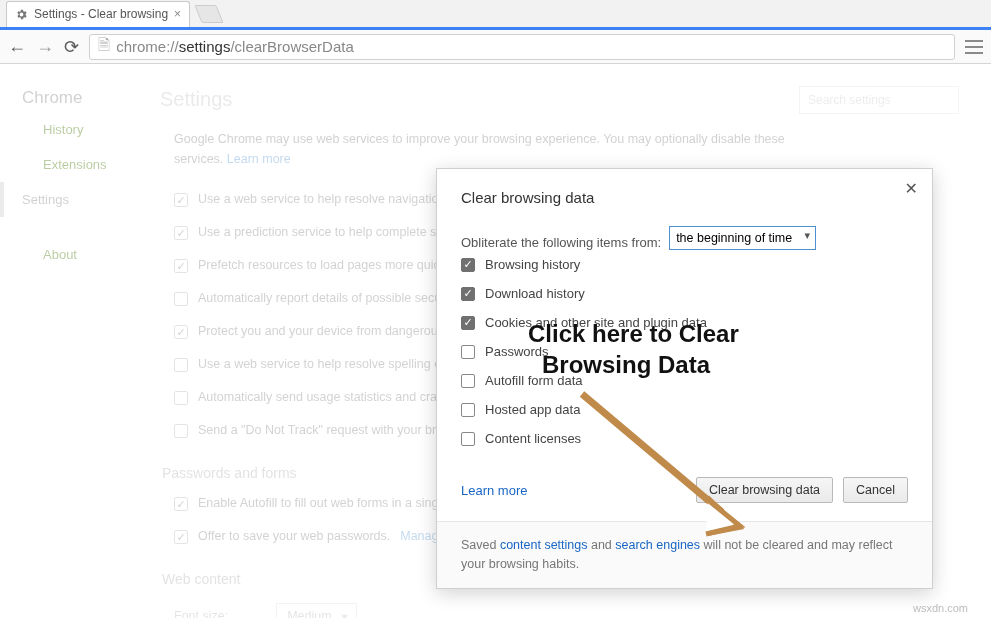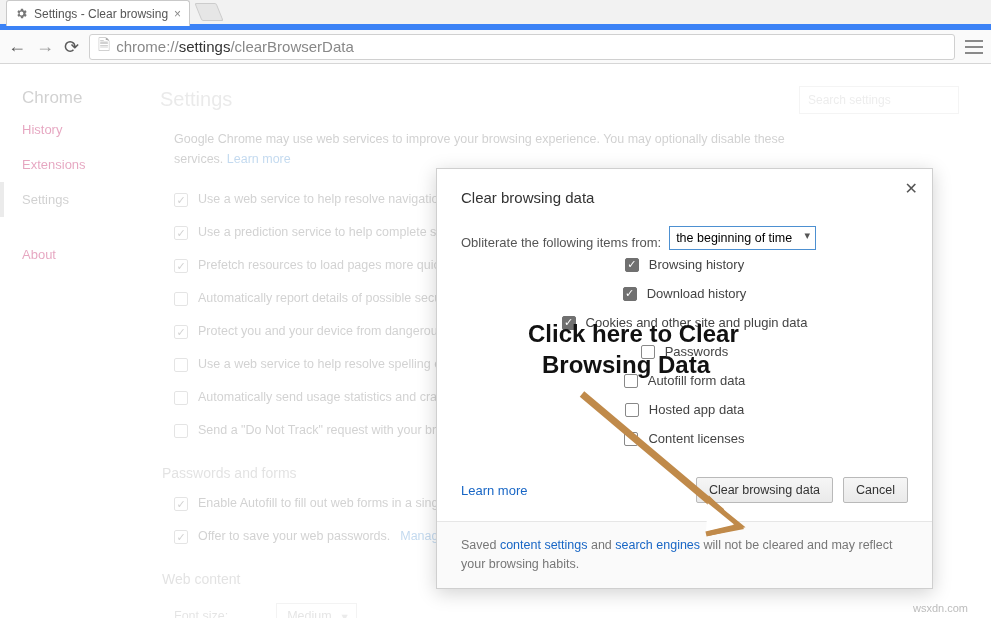--- a/index.html
+++ b/index.html
@@ -1,39 +1,39 @@
 <!DOCTYPE html>
 <html><head>
 <meta charset="utf-8">
 <style>
   * { box-sizing: border-box; margin: 0; padding: 0; }
   body { font-family: "Segoe UI", Arial, sans-serif; font-size: 13px; color: #333; background: #fff; width: 991px; height: 618px; overflow: hidden; position: relative; }
 
   
-  .tab-strip { height: 30px; background: #f2f2f2; border-bottom: 6px solid #3b82f6; display: flex; align-items: flex-start; padding-left: 6px; position: relative; }
+  .tab-strip { height: 30px; background: #f2f2f2; border-bottom: 3px solid #3b82f6; display: flex; align-items: center; padding-left: 6px; position: relative; }
   .tab { background: #fff; border: 1px solid #c9c9c9; border-bottom: none; border-radius: 3px 3px 0 0; height: 26px; display: flex; align-items: center; padding: 0 8px; font-size: 12px; color: #555; gap: 6px; max-width: 190px; }
   .tab svg.gear { width: 13px; height: 13px; }
   .tab-title { white-space: nowrap; overflow: hidden; text-overflow: ellipsis; flex: 1; }
   .tab .x { font-size: 12px; color: #888; cursor: pointer; }
   .newtab { width: 22px; height: 18px; background: #e6e6e6; border: 1px solid #ccc; margin-left: 8px; transform: skewX(22deg); border-radius: 2px; align-self: center; }
 
   .toolbar { height: 34px; border-bottom: 1px solid #d6d6d6; display: flex; align-items: center; padding: 0 8px; gap: 10px; background: #fafafa; }
   .toolbar .navbtn { color: #9a9a9a; font-size: 18px; cursor: pointer; user-select: none; }
   .toolbar .navbtn.enabled { color: #5a5a5a; }
   .omnibox { flex: 1; display: flex; align-items: center; border: 1px solid #d0d0d0; border-radius: 3px; height: 26px; padding: 0 8px; background: #fff; font-size: 15px; color: #888; }
   .omnibox .file-ic { color: #aaa; margin-right: 6px; }
   .omnibox .strong { color: #333; }
   .chrome-menu { width: 18px; height: 14px; display: flex; flex-direction: column; justify-content: space-between; cursor: pointer; }
   .chrome-menu span { height: 2px; background: #8a8a8a; }
 
   
   .page { position: absolute; inset: 64px 0 0 0; display: flex; }
   .sidebar { width: 140px; padding: 24px 0 0 22px; color: #888; font-size: 13px; }
   .sidebar h2 { font-size: 17px; font-weight: 400; color: #888; margin-bottom: 4px; }
-  .sidebar .nav-item { padding: 10px 0; color: #be185d; cursor: pointer; }
+  .sidebar .nav-item { padding: 10px 0; color: #4d7c0f; cursor: pointer; margin-left: 21px; }
   .sidebar .nav-item.active { color: #888; font-weight: 500; border-left: 4px solid #ccc; margin-left: -22px; padding-left: 18px; }
   .sidebar .spacer { height: 20px; }
   .content { flex: 1; padding: 24px 28px 0 20px; position: relative; }
   .content h1 { font-size: 20px; font-weight: 400; color: #c9c9c9; margin-bottom: 18px; }
   .search-settings { position: absolute; right: 32px; top: 22px; width: 160px; height: 28px; border: 1px solid #e4e4e4; color: #cfcfcf; font-size: 12px; padding-left: 8px; display: flex; align-items: center; }
   .faded { opacity: 0.38; }
   .para { font-size: 12.5px; color: #888; line-height: 1.6; margin: 0 0 14px 14px; max-width: 640px; }
   .link { color: #639ed6; cursor: pointer; }
   .optlist { list-style: none; margin-left: 14px; }
   .optlist li { display: flex; align-items: flex-start; gap: 10px; padding: 9px 0; font-size: 12.5px; color: #8a8a8a; }
@@ -45,21 +45,21 @@
 
   
   .dialog { position: absolute; left: 436px; top: 168px; width: 497px; background: #fff; border: 1px solid #cfcfcf; box-shadow: 0 4px 18px rgba(0,0,0,.18); padding: 20px 24px 14px; z-index: 50; }
   .dialog .dlg-close { position: absolute; right: 14px; top: 10px; font-size: 16px; color: #555; cursor: pointer; }
   .dialog h3 { font-size: 15px; font-weight: 400; color: #333; margin-bottom: 20px; }
   .dialog .from-row { font-size: 13px; color: #555; display: flex; align-items: flex-end; gap: 8px; }
   .dialog select { border: 1px solid #4d90d1; height: 24px; font-size: 12.5px; padding: 0 22px 0 6px; background: #fff; appearance: none; -webkit-appearance:none; position: relative; }
   .select-wrap { position: relative; display: inline-block; }
   .select-wrap::after { content: "▾"; position: absolute; right: 6px; top: 3px; font-size: 11px; color: #555; pointer-events: none; }
   .dlg-opts { list-style: none; }
-  .dlg-opts li { display: flex; align-items: center; gap: 10px; padding: 7px 0; font-size: 13px; color: #444; justify-content: center; }
+  .dlg-opts li { display: flex; align-items: center; gap: 10px; padding: 7px 0; font-size: 13px; color: #444; }
   .dlg-ck { width: 14px; height: 14px; border: 1px solid #888; border-radius: 2px; display: flex; align-items: center; justify-content: center; flex: none; cursor: pointer; }
   .dlg-ck.checked { background: #707070; border-color:#707070; }
   .dlg-ck.checked::after { content: "✓"; color: #fff; font-size: 11px; line-height: 1; }
   .dlg-foot { display: flex; align-items: center; justify-content: space-between; margin-top: 24px; }
   .dlg-foot .link { font-size: 13px; color: #1866c5; }
   .btnrow { display: flex; gap: 10px; }
   .btn { border: 1px solid #b9b9b9; background: linear-gradient(#f6f6f6,#eaeaea); padding: 5px 12px; font-size: 12.5px; color: #333; cursor: pointer; border-radius: 2px; }
   .dlg-note { border-top: 1px solid #e6e6e6; margin: 18px -24px -14px; padding: 14px 24px; font-size: 12.5px; color: #777; background: #fafafa; line-height:1.5; }
   .dlg-note .link { color: #1866c5; }
 

